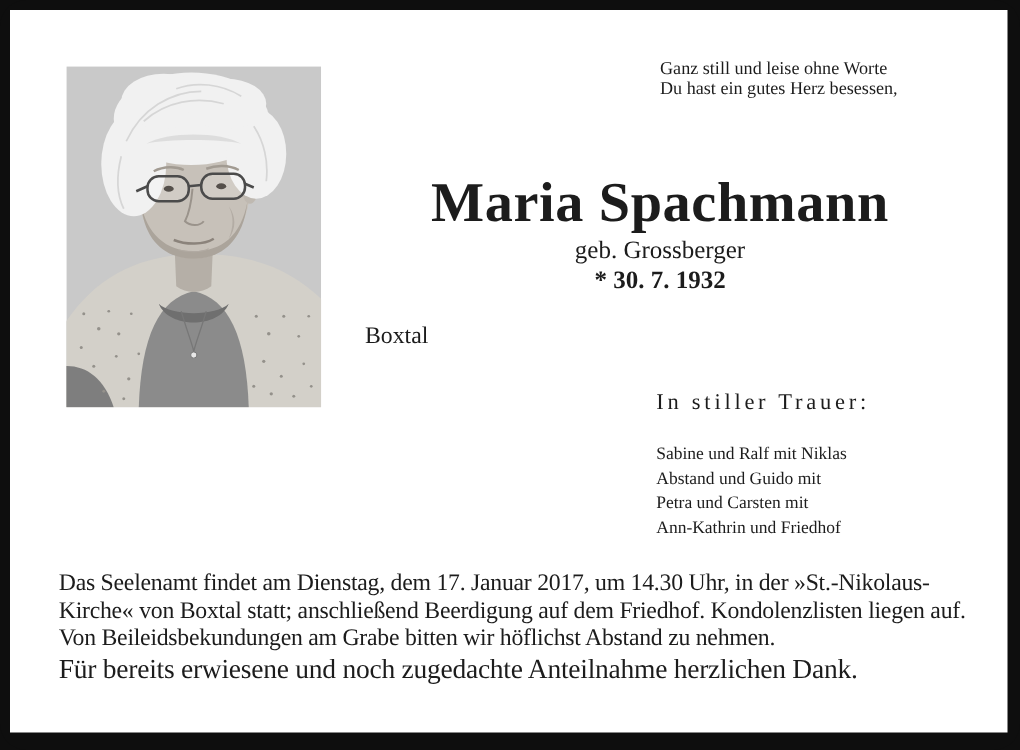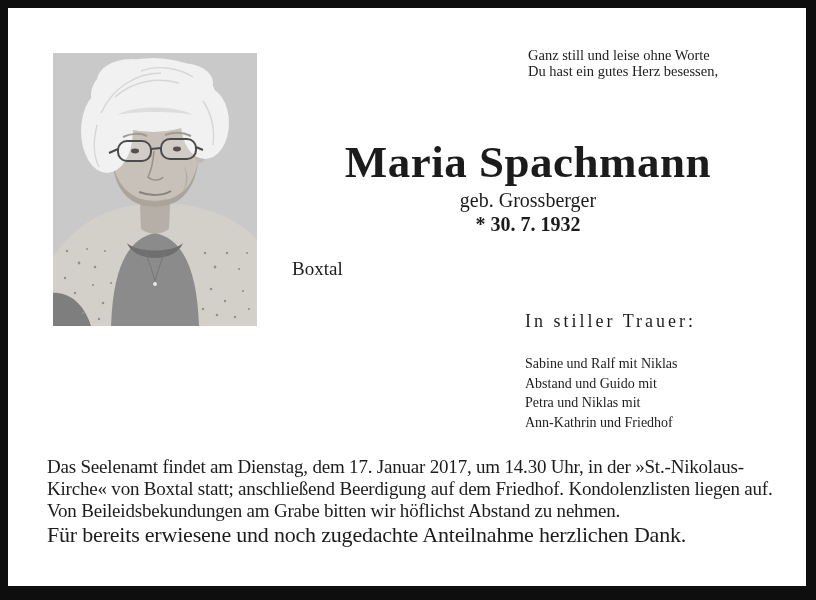--- a/index.html
+++ b/index.html
@@ -209,19 +209,19 @@
       <span>* 30. 7. 1932</span>
     </div>
   </div>
 
   <div class="place">Boxtal</div>
 
   <div class="mourning">
     <div class="mourning-heading">In stiller Trauer:</div>
     <div class="mourner-line">Sabine und Ralf mit Niklas</div>
     <div class="mourner-line">Abstand und Guido mit</div>
-    <div class="mourner-line">Petra und Niklas mit</div>
+    <div class="mourner-line">Petra und Carsten mit</div>
     <div class="mourner-line">Ann-Kathrin und Friedhof</div>
   </div>
 
   <p class="service-text">Das Seelenamt findet am Dienstag, dem 17. Januar 2017, um 14.30 Uhr, in der »St.-Nikolaus-Kirche« von Boxtal statt; anschließend Beerdigung auf dem Friedhof. Kondolenzlisten liegen auf. Von Beileidsbekundungen am Grabe bitten wir höflichst Abstand zu nehmen.</p>
   <p class="thanks-text">Für bereits erwiesene und noch zugedachte Anteilnahme herzlichen Dank.</p>
 </div>
 
 </body></html>

